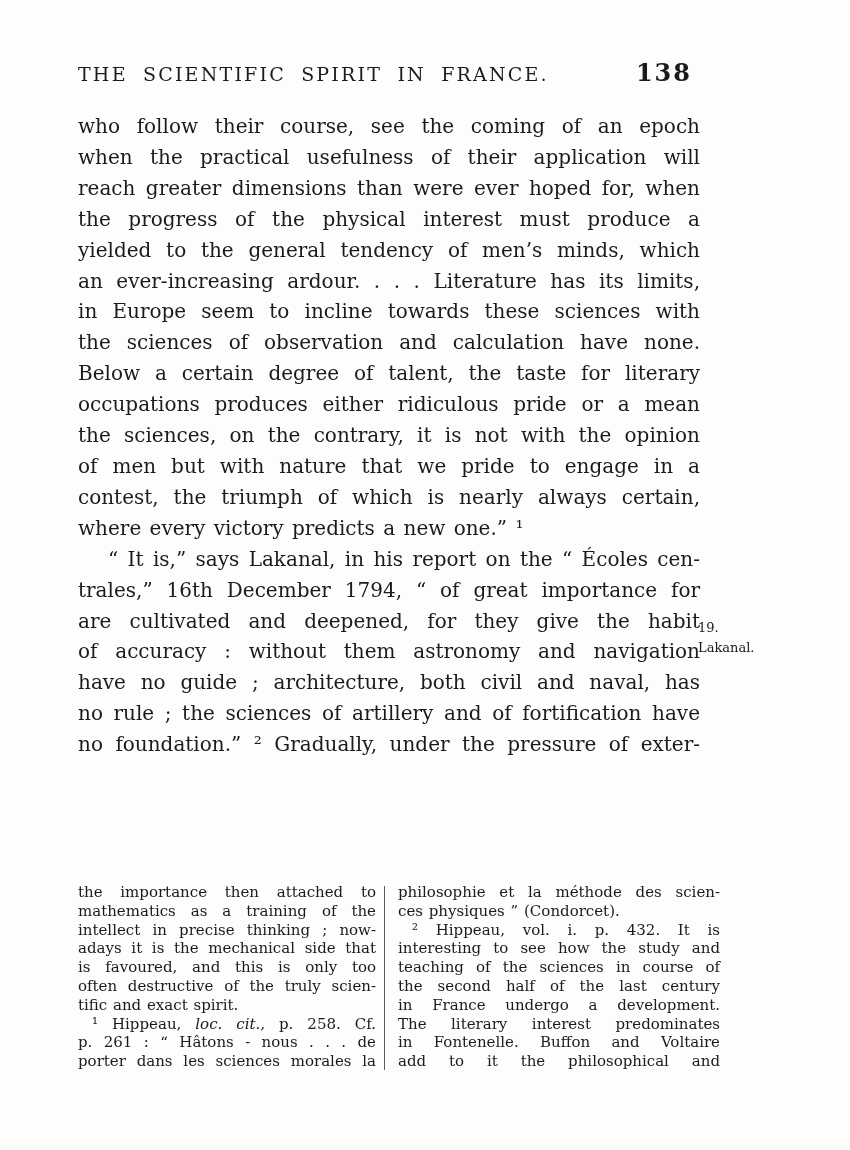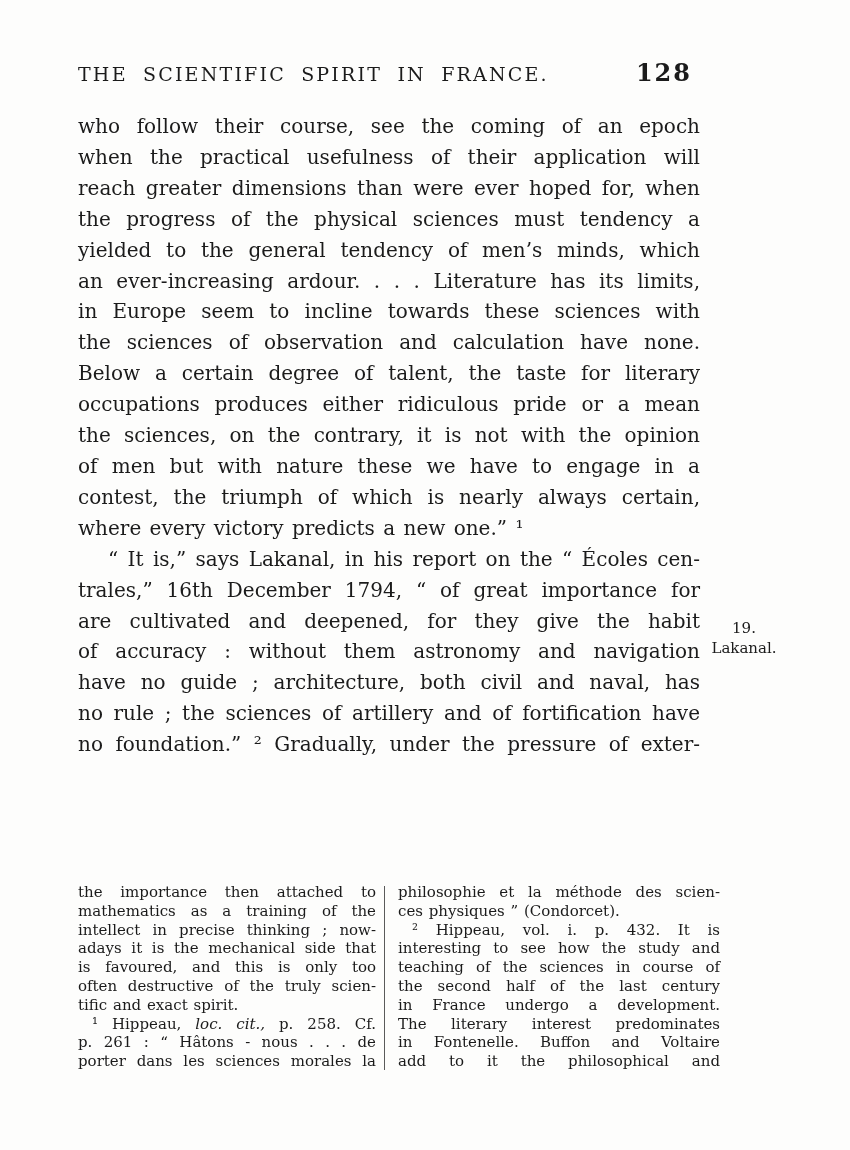--- a/index.html
+++ b/index.html
@@ -43,23 +43,22 @@
     text-align:justify;
     text-align-last:justify;
     white-space:normal;
   }
   .tline.end{text-align-last:left;}
   .tline.indent{text-indent:30px;}
 
   
   .margin-note{
     position:absolute;left:698px;top:618px;width:92px;
-    font-size:15px;
+    font-size:13px;
     line-height:20px;
-    text-align:center;
   }
 
   
   .footnotes{
     position:absolute;left:78px;top:883px;width:644px;
   }
   .fncol{
     position:absolute;top:0;
     font-size:15px;
     line-height:18.8px;
@@ -74,36 +73,36 @@
   }
   i{font-style:italic;}
 </style>
 </head>
 <body>
 
 <div class="page">
 
   <div class="header">
     <div class="running-title">THE SCIENTIFIC SPIRIT IN FRANCE.</div>
-    <div class="page-number">128</div>
+    <div class="page-number">138</div>
   </div>
 
   <div class="body-text">
       <div class="tline">who follow their course, see the coming of an epoch</div>
       <div class="tline">when the practical usefulness of their application will</div>
       <div class="tline">reach greater dimensions than were ever hoped for, when</div>
-      <div class="tline">the progress of the physical sciences must tendency a</div>
+      <div class="tline">the progress of the physical interest must produce a</div>
       <div class="tline">yielded to the general tendency of men’s minds, which</div>
       <div class="tline">an ever-increasing ardour. . . . Literature has its limits,</div>
       <div class="tline">in Europe seem to incline towards these sciences with</div>
       <div class="tline">the sciences of observation and calculation have none.</div>
       <div class="tline">Below a certain degree of talent, the taste for literary</div>
       <div class="tline">occupations produces either ridiculous pride or a mean</div>
       <div class="tline">the sciences, on the contrary, it is not with the opinion</div>
-      <div class="tline">of men but with nature these we have to engage in a</div>
+      <div class="tline">of men but with nature that we pride to engage in a</div>
       <div class="tline">contest, the triumph of which is nearly always certain,</div>
       <div class="tline end">where every victory predicts a new one.” ¹</div>
       <div class="tline indent">“ It is,” says Lakanal, in his report on the “ Écoles cen-</div>
       <div class="tline">trales,” 16th December 1794, “ of great importance for</div>
       <div class="tline">are cultivated and deepened, for they give the habit</div>
       <div class="tline">of accuracy : without them astronomy and navigation</div>
       <div class="tline">have no guide ; architecture, both civil and naval, has</div>
       <div class="tline">no rule ; the sciences of artillery and of fortification have</div>
       <div class="tline">no foundation.” ² Gradually, under the pressure of exter-</div>
     </div>

